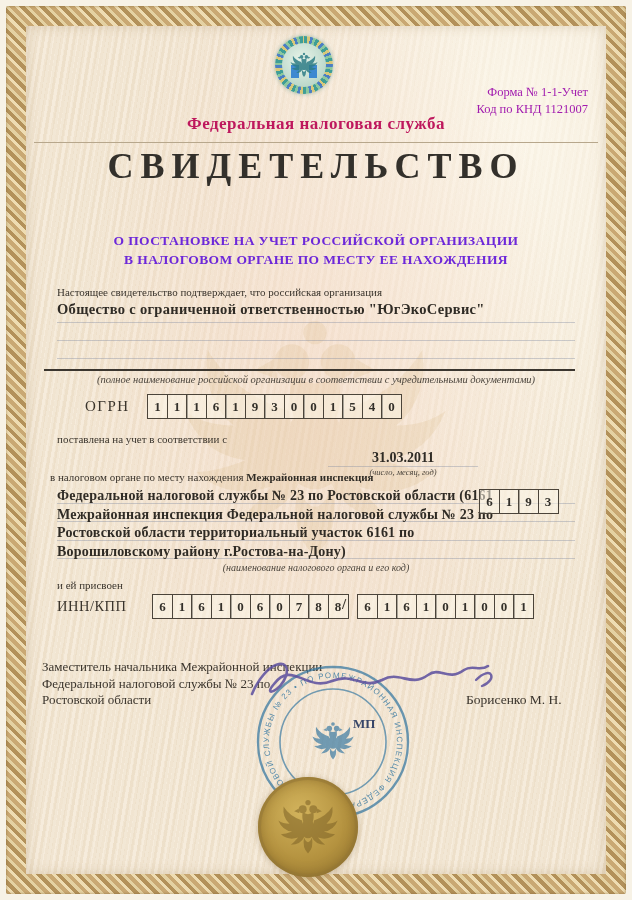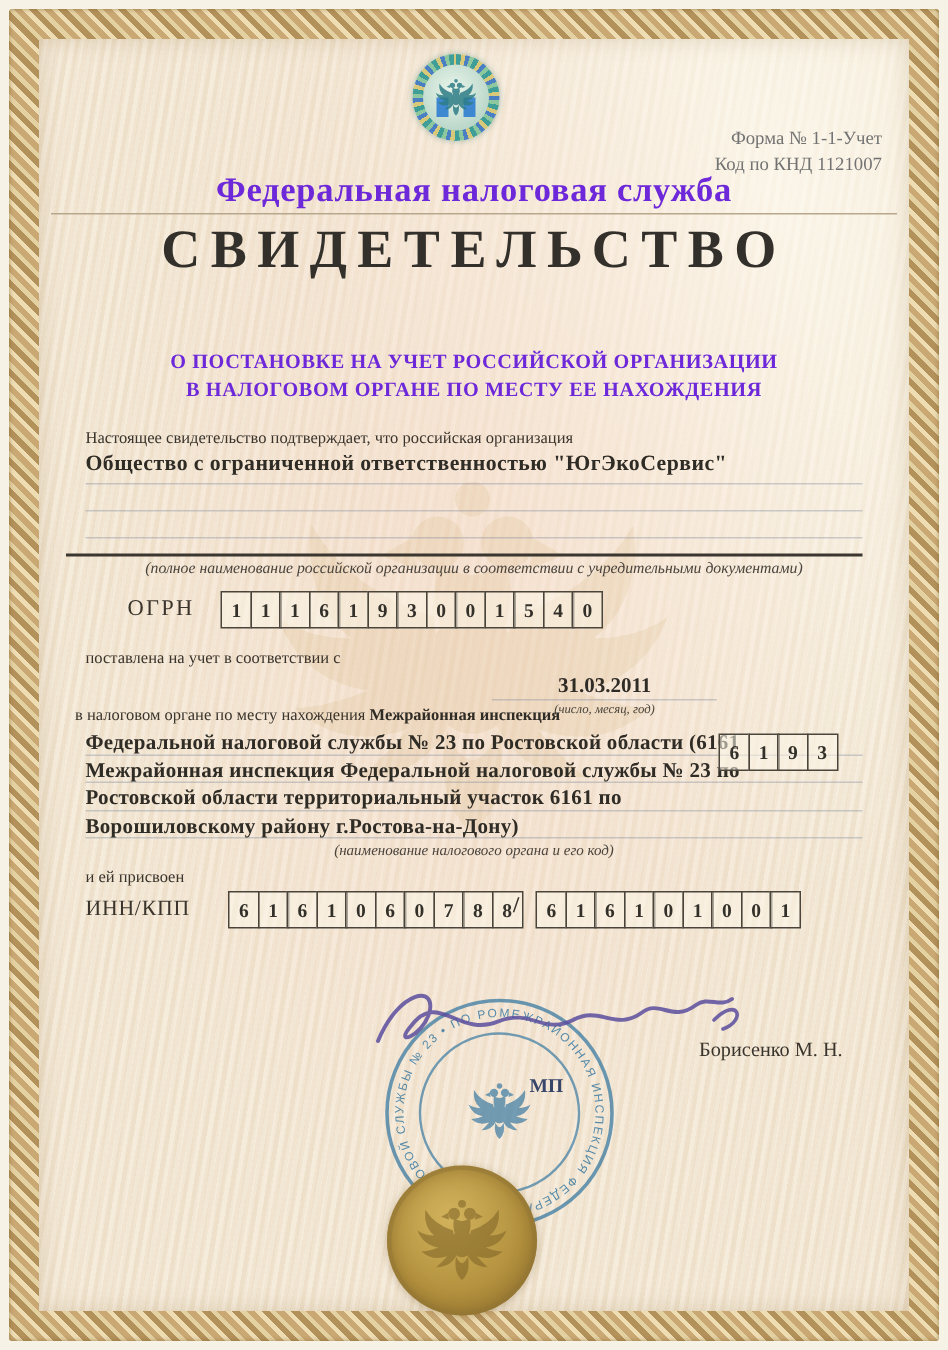--- a/index.html
+++ b/index.html
@@ -28,22 +28,22 @@
   .holo{left:275px;top:36px;width:58px;height:58px;border-radius:50%;
     background:repeating-conic-gradient(from 0deg,#3f9e97 0deg 7deg,#d8c87a 7deg 13deg,#4b7fc4 13deg 19deg,#8cc79e 19deg 25deg);
     box-shadow:0 0 4px rgba(80,140,130,.5);}
   .holo-inner{position:absolute;inset:7px;border-radius:50%;
     background:radial-gradient(circle at 45% 40%,#eaf5ea,#b9d6c9 75%);
     display:flex;align-items:center;justify-content:center;}
   .holo-rect{position:absolute;top:22px;width:8px;height:13px;background:#2f7ed0;opacity:.9;}
   .holo-rect.l{left:9px}.holo-rect.r{right:9px}
   .holo-eagle{color:#2e7d86;opacity:.85;}
   
-  .form-block{right:44px;top:84px;text-align:right;font-size:12.5px;line-height:17px;color:#737373;}
-  .agency{top:114px;font-size:23px;font-weight:bold;letter-spacing:.5px;color:#6d28d9;}
+  .form-block{right:44px;top:84px;text-align:right;font-size:12.5px;line-height:17px;color:#a21caf;}
+  .agency{top:114px;font-size:17px;font-weight:bold;letter-spacing:.5px;color:#be185d;}
   .divider{top:142px;left:34px;right:34px;height:1px;background:#b6a astronomie;}
   .divider{background:#b7a78c;}
   .cert-title{top:145px;font-size:36px;font-weight:bold;letter-spacing:7px;color:#33302b;}
   .subtitle{top:231px;font-size:13.5px;font-weight:bold;line-height:19px;letter-spacing:.4px;color:#6d28d9;}
   
   .t{font-size:11px;}
   .confirm{left:57px;top:286px;}
   .orgname{left:57px;top:301px;right:50px;font-size:14.5px;font-weight:bold;letter-spacing:.3px;color:#2f2b25;}
   .rule{height:1px;background:rgba(125,138,160,.38);left:57px;right:57px;}
   .thick{left:44px;right:57px;top:369px;height:2px;background:#3b362f;}
@@ -220,20 +220,25 @@
         <span class="cell">1</span>
         <span class="cell">6</span>
         <span class="cell">1</span>
         <span class="cell">0</span>
         <span class="cell">1</span>
         <span class="cell">0</span>
         <span class="cell">0</span>
         <span class="cell">1</span>
       </div>
 
+    <div class="abs signer">
+        <div class="tline">Заместитель начальника Межрайонной инспекции</div>
+        <div class="tline">Федеральной налоговой службы № 23 по</div>
+        <div class="tline">Ростовской области</div>
+      </div>
 
     <svg class="abs stamp" viewBox="0 0 160 160">
       <circle cx="80" cy="80" r="75" fill="none" stroke="#2e739f" stroke-width="2.4" opacity=".8"></circle>
       <circle cx="80" cy="80" r="53" fill="none" stroke="#2e739f" stroke-width="1.6" opacity=".75"></circle>
       <defs>
           <path id="ringPath" d="M80,16 a64,64 0 1,1 -0.01,0"></path>
         </defs>
       <text font-size="8" letter-spacing="1.2" fill="#2e739f" opacity=".9">
         <textPath href="#ringPath">МЕЖРАЙОННАЯ ИНСПЕКЦИЯ ФЕДЕРАЛЬНОЙ НАЛОГОВОЙ СЛУЖБЫ № 23 • ПО РОСТОВСКОЙ ОБЛАСТИ •</textPath>
       </text>

